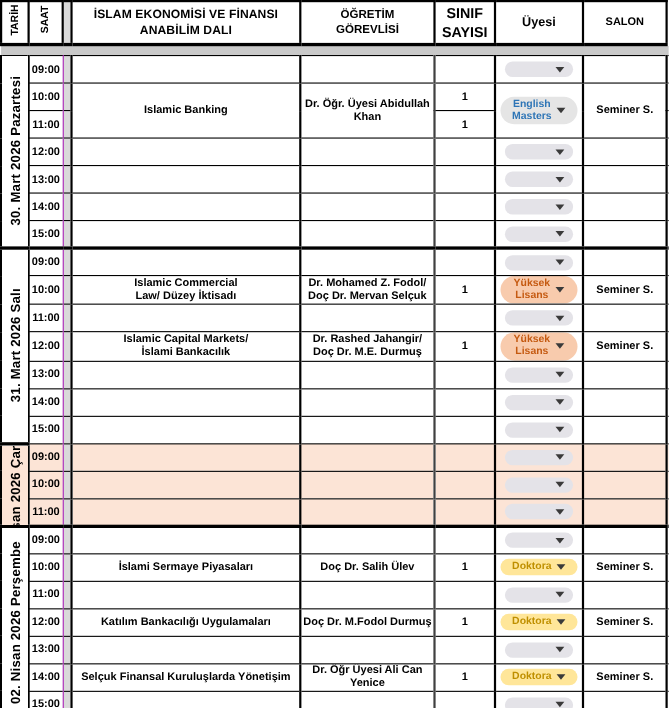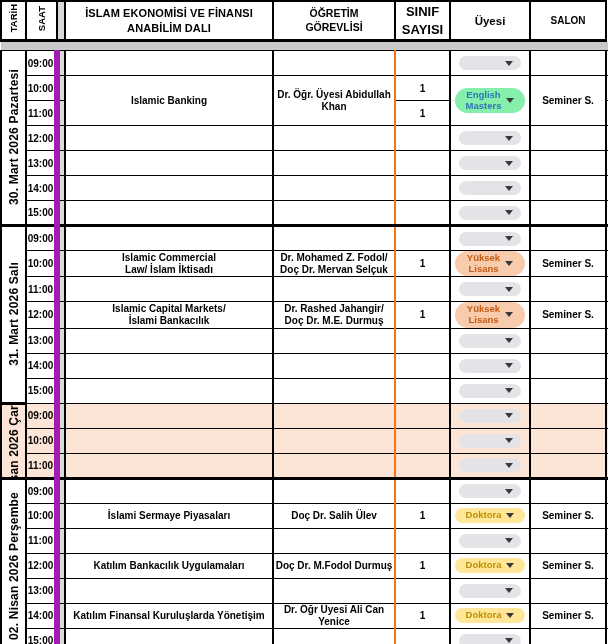--- a/index.html
+++ b/index.html
@@ -33,26 +33,26 @@
   tr.band td{background:#C9C9C9;height:8px;border:none;}
 
   
   tr.datarow{height:25px;}
   tr.datarow td{border-top:1px solid #000;background:#fff;font-size:10px;}
   tr.gs-thick td{border-top:3px solid #000;}
   tr.gs-thin td{border-top:1px solid #000;}
   tr.gs-thin.tarih-thick td.c-tarih{border-top:3px solid #000;}
 
   td.c-tarih{border-left:2px solid #000;border-right:2px solid #000;}
-  td.c-saat{border-right:6px solid #a21caf;font-size:10.5px;}
+  td.c-saat{border-right:1px solid #a21caf;font-size:10.5px;}
   td.c-strip{background:#D9D9D9 !important;border-right:2px solid #000;border-top:none;}
   tr.gs-thick td.c-strip{border-top:3px solid #000;}
   tr.gs-thin td.c-strip{border-top:1px solid #000;}
   td.c-course{border-right:2px solid #000;font-size:9.5px;white-space:pre;line-height:1.15;}
-  td.c-instr{border-right:2px solid #f97316;font-size:9px;white-space:pre;line-height:1.2;}
+  td.c-instr{border-right:2px solid #404040;font-size:9px;white-space:pre;line-height:1.2;}
   td.c-count{border-right:2px solid #000;font-size:10.5px;}
   td.c-level{border-right:2px solid #000;}
   td.c-salon{border-right:2px solid #000;font-size:9.5px;}
   td.c-edge{border:none;background:#fff;}
   tr.gs-thick td.c-edge{border-top:3px solid #000;}
 
   
   tr.hl td{background:#FCE4D6;}
   tr.hl td.c-edge{background:#FCE4D6;border-top:1px solid #000;}
 
@@ -122,21 +122,21 @@
           <td class="c-edge"></td>
         </tr>
         <tr class="datarow">
           <td class="c-saat">10:00</td>
           <td class="c-strip"></td>
           <td class="c-course" rowspan="2">Islamic Banking</td>
           <td class="c-instr" rowspan="2">Dr. Öğr. Üyesi Abidullah
 Khan</td>
           <td class="c-count">1</td>
           <td class="c-level" rowspan="2">
-            <div class="pill pill-lv" style="background: #86efac;">
+            <div class="pill pill-lv" style="background: #e5e5e5;">
               <span class="pill-label" style="color: rgb(46, 117, 182);">English
 Masters</span>
               <span class="arr"></span>
             </div>
           </td>
           <td class="c-salon" rowspan="2">Seminer S.</td>
           <td class="c-edge"></td>
         </tr>
         <tr class="datarow">
           <td class="c-saat">11:00</td>
@@ -216,21 +216,21 @@
               <span class="arr"></span>
             </div>
           </td>
           <td class="c-salon"></td>
           <td class="c-edge"></td>
         </tr>
         <tr class="datarow">
           <td class="c-saat">10:00</td>
           <td class="c-strip"></td>
           <td class="c-course">Islamic Commercial
-Law/ İslam İktisadı</td>
+Law/ Düzey İktisadı</td>
           <td class="c-instr">Dr. Mohamed Z. Fodol/
 Doç Dr. Mervan Selçuk</td>
           <td class="c-count">1</td>
           <td class="c-level">
             <div class="pill pill-lv" style="background: rgb(248, 203, 173);">
               <span class="pill-label" style="color: rgb(197, 90, 17);">Yüksek
 Lisans</span>
               <span class="arr"></span>
             </div>
           </td>
@@ -402,21 +402,21 @@
             <div class="pill pill-empty">
               <span class="arr"></span>
             </div>
           </td>
           <td class="c-salon"></td>
           <td class="c-edge"></td>
         </tr>
         <tr class="datarow">
           <td class="c-saat">12:00</td>
           <td class="c-strip"></td>
-          <td class="c-course">Katılım Bankacılık Uygulamaları</td>
+          <td class="c-course">Katılım Bankacılığı Uygulamaları</td>
           <td class="c-instr">Doç Dr. M.Fodol Durmuş</td>
           <td class="c-count">1</td>
           <td class="c-level">
             <div class="pill pill-lv" style="background: rgb(255, 230, 153);">
               <span class="pill-label" style="color: rgb(191, 143, 0);">Doktora</span>
               <span class="arr"></span>
             </div>
           </td>
           <td class="c-salon">Seminer S.</td>
           <td class="c-edge"></td>
@@ -431,21 +431,21 @@
             <div class="pill pill-empty">
               <span class="arr"></span>
             </div>
           </td>
           <td class="c-salon"></td>
           <td class="c-edge"></td>
         </tr>
         <tr class="datarow">
           <td class="c-saat">14:00</td>
           <td class="c-strip"></td>
-          <td class="c-course">Katılım Finansal Kuruluşlarda Yönetişim</td>
+          <td class="c-course">Selçuk Finansal Kuruluşlarda Yönetişim</td>
           <td class="c-instr">Dr. Öğr Üyesi Ali Can
 Yenice</td>
           <td class="c-count">1</td>
           <td class="c-level">
             <div class="pill pill-lv" style="background: rgb(255, 230, 153);">
               <span class="pill-label" style="color: rgb(191, 143, 0);">Doktora</span>
               <span class="arr"></span>
             </div>
           </td>
           <td class="c-salon">Seminer S.</td>

